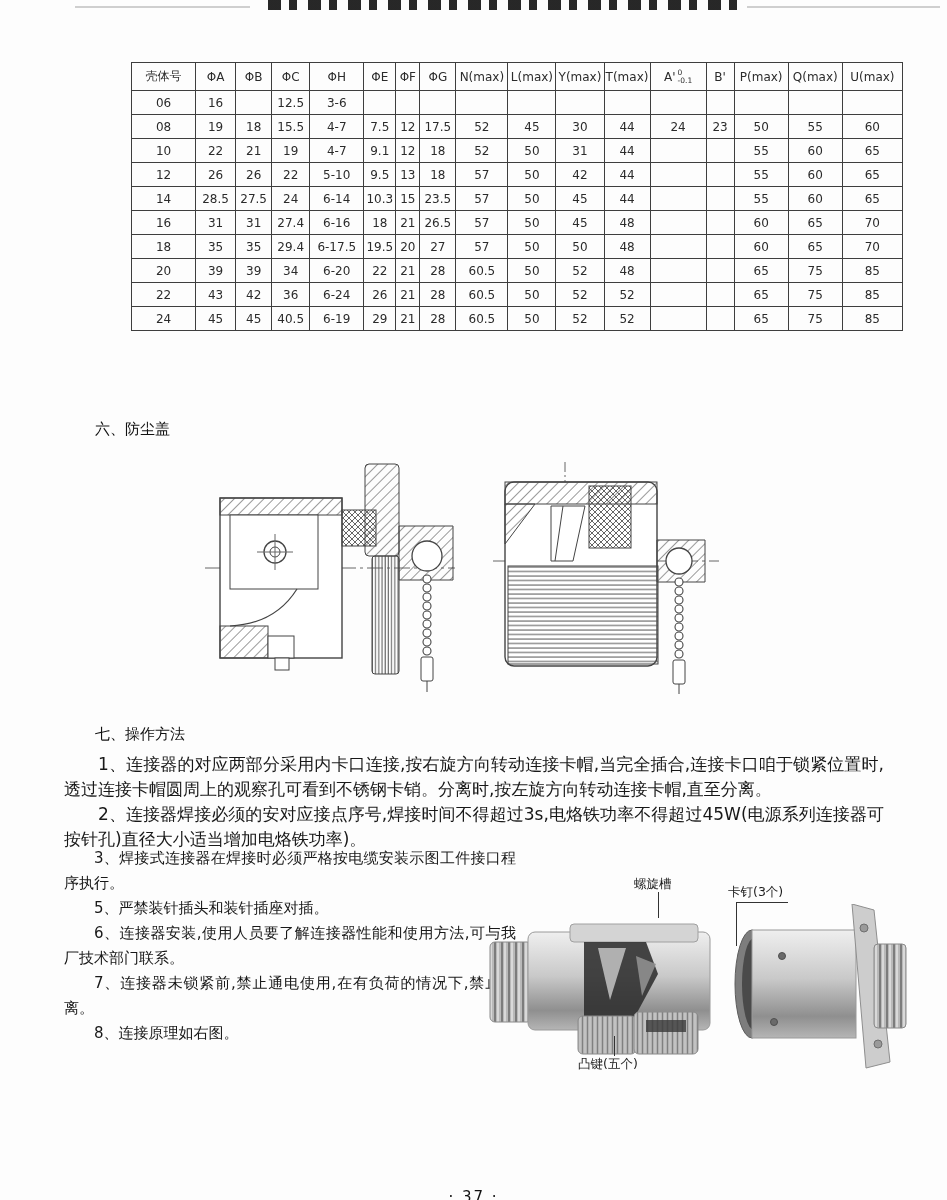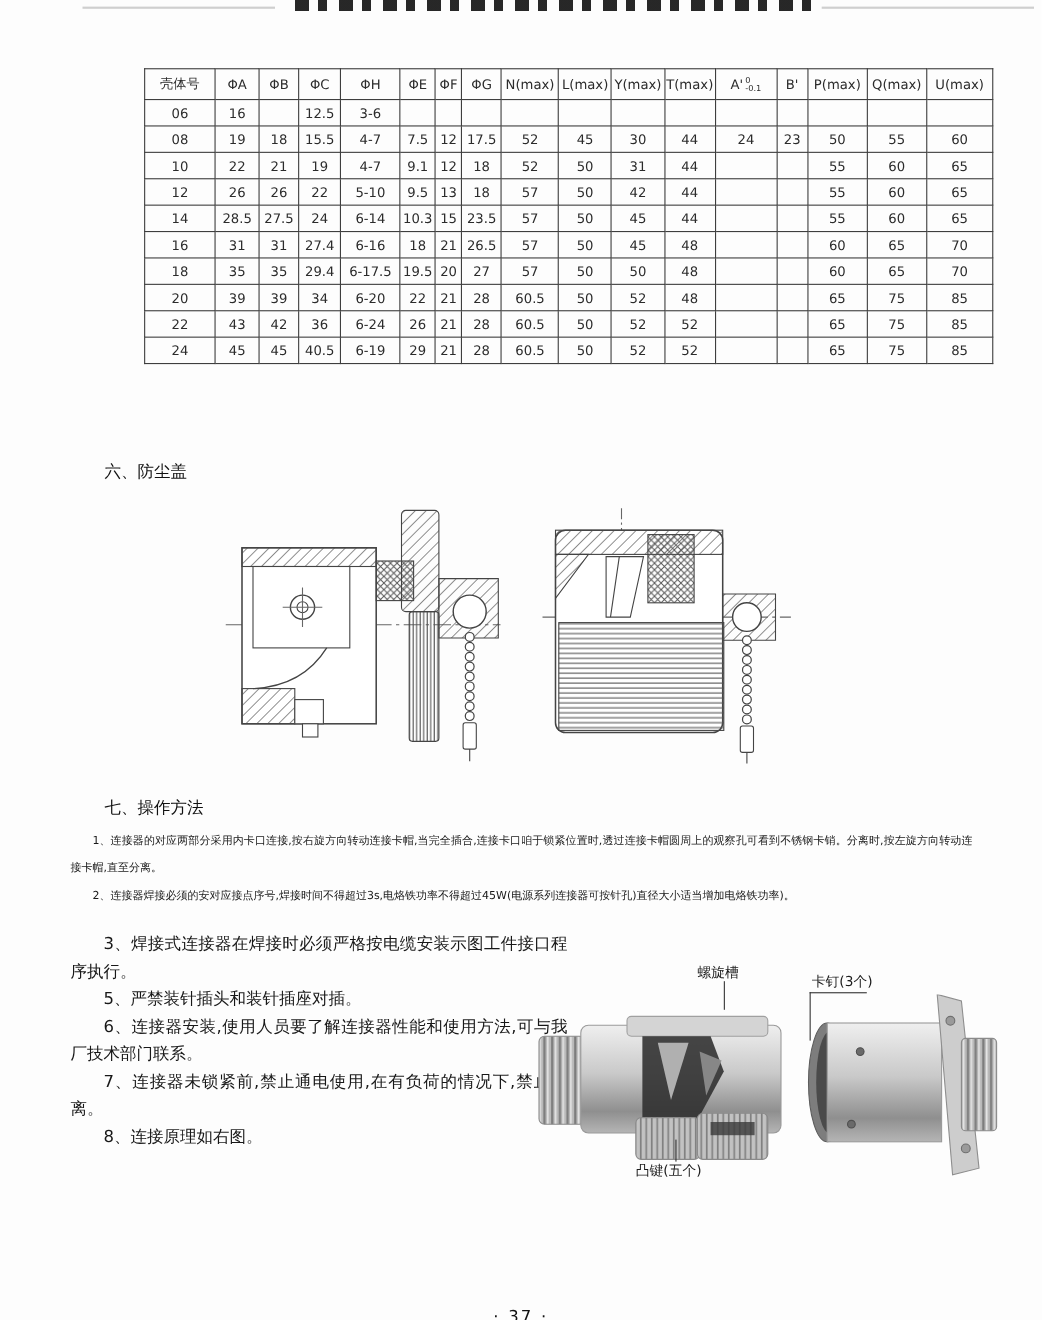--- a/index.html
+++ b/index.html
@@ -31,32 +31,32 @@
   
   .sec-title { position:absolute; left:95px; font-size:15px; font-weight:normal; color:#111; }
   #sec6-title { top:420px; }
   #sec7-title { top:725px; }
 
   
   .drawings { position:absolute; left:205px; top:458px; display:flex; gap:36px; }
   .drawings svg { display:block; }
 
   
-  .paras-full { position:absolute; left:64px; top:752px; width:820px; font-size:10px;
+  .paras-full { position:absolute; left:64px; top:752px; width:820px; font-size:17px;
     line-height:25px; text-align:justify; color:#181818; }
   .paras-full p, .paras-left p { margin:0; text-indent:2em; }
   .paras-left { position:absolute; left:64px; top:846px; width:452px; font-size:15px;
     line-height:25px; text-align:justify; color:#181818; }
 
   
   .photo { position:absolute; left:486px; top:876px; width:424px; height:200px; }
   .photo svg { position:absolute; left:0; top:28px; }
   .photo-label { position:absolute; font-size:12.5px; color:#1c1c1c; white-space:nowrap; }
   #lbl-spiral { left:148px; top:0; }
-  #lbl-pin    { left:252px; top:8px;text-align:center; }
+  #lbl-pin    { left:242px; top:8px;text-align:center; }
   #lbl-key    { left:92px;  top:180px; }
   .leader { position:absolute; background:#333; }
   #lead-spiral { left:172px; top:16px; width:1px; height:26px; }
   #lead-pin-h  { left:250px; top:26px; width:52px; height:1px; }
   #lead-pin-v  { left:250px; top:26px; width:1px; height:44px; }
   #lead-key    { left:128px; top:160px; width:1px; height:20px; }
 
   
   .page-num { position:absolute; left:0; top:1188px; width:100%; text-align:center;
     font-size:15px; color:#111; letter-spacing:2px; }

